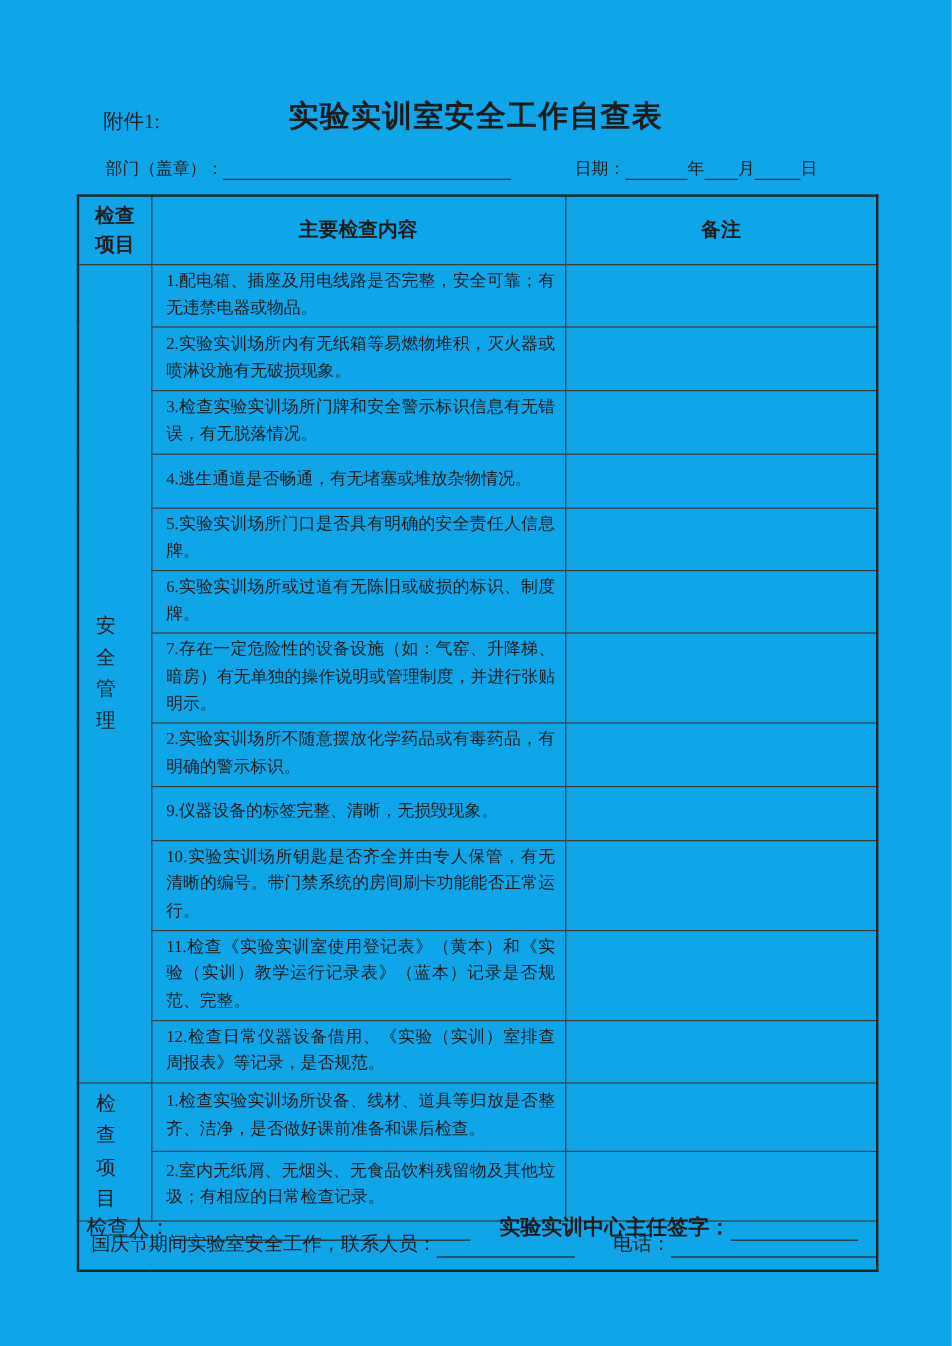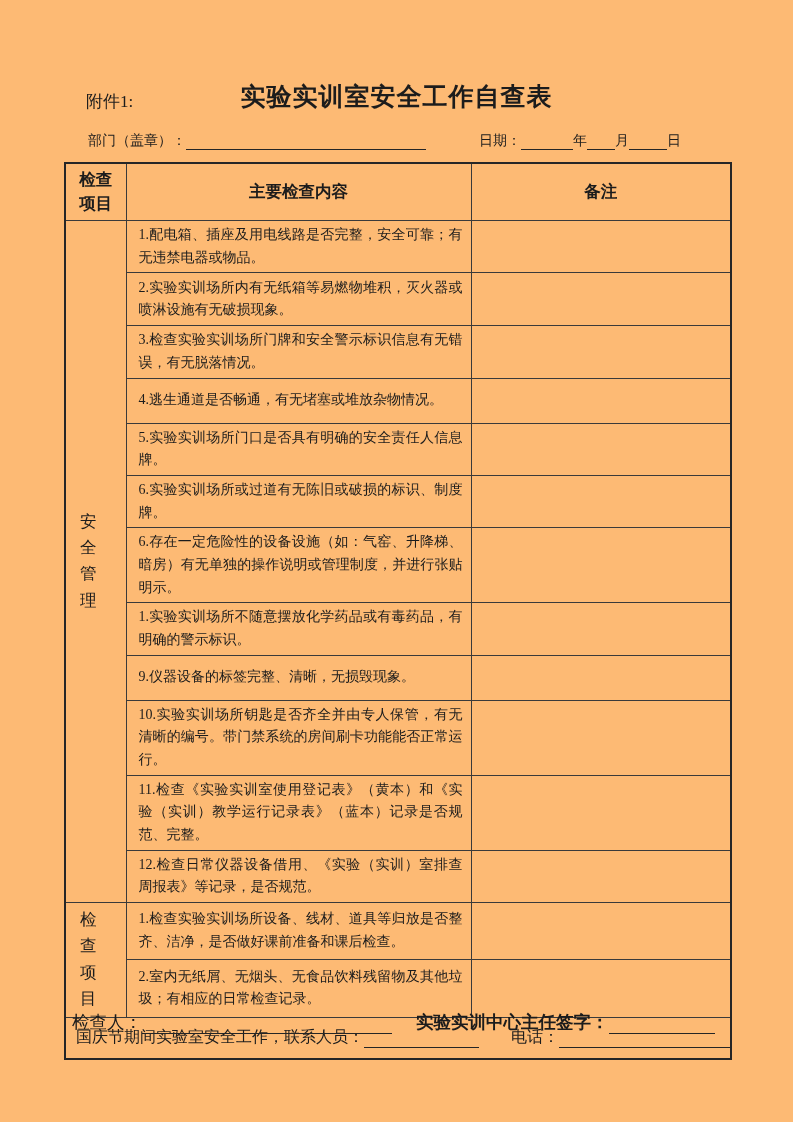--- a/index.html
+++ b/index.html
@@ -4,21 +4,21 @@
 <style>
   html,body{margin:0;padding:0;}
   body{
     width:793px;height:1122px;
     background:#ffffff;
     font-family:"Liberation Serif","DejaVu Serif",serif;
     color:#1c1c1c;
     position:relative;
     -webkit-font-smoothing:antialiased;
   }
-  .page{position:absolute;inset:0;background:#fdba74;text-decoration:underline;}
+  .page{position:absolute;inset:0;background:#0ea5e9;text-decoration:underline;}
 
   
   .attachment{
     position:absolute;left:86px;top:90px;
     font-size:17px;
   }
   .doc-title{
     position:absolute;left:0;right:0;top:80px;
     margin:0;text-align:center;
     font-size:25px;font-weight:bold;letter-spacing:1px;
@@ -139,25 +139,25 @@
     </tr>
     <tr class="h50">
       <td class="content-cell">5.实验实训场所门口是否具有明确的安全责任人信息牌。</td>
       <td class="remark-cell"></td>
     </tr>
     <tr class="h45">
       <td class="content-cell">6.实验实训场所或过道有无陈旧或破损的标识、制度牌。</td>
       <td class="remark-cell"></td>
     </tr>
     <tr class="h55">
-      <td class="content-cell">6.存在一定危险性的设备设施（如：气窑、升降梯、暗房）有无单独的操作说明或管理制度，并进行张贴明示。</td>
+      <td class="content-cell">7.存在一定危险性的设备设施（如：气窑、升降梯、暗房）有无单独的操作说明或管理制度，并进行张贴明示。</td>
       <td class="remark-cell"></td>
     </tr>
     <tr class="h52">
-      <td class="content-cell">1.实验实训场所不随意摆放化学药品或有毒药品，有明确的警示标识。</td>
+      <td class="content-cell">2.实验实训场所不随意摆放化学药品或有毒药品，有明确的警示标识。</td>
       <td class="remark-cell"></td>
     </tr>
     <tr class="h45">
       <td class="content-cell">9.仪器设备的标签完整、清晰，无损毁现象。</td>
       <td class="remark-cell"></td>
     </tr>
     <tr class="h50">
       <td class="content-cell">10.实验实训场所钥匙是否齐全并由专人保管，有无清晰的编号。带门禁系统的房间刷卡功能能否正常运行。</td>
       <td class="remark-cell"></td>
     </tr>

